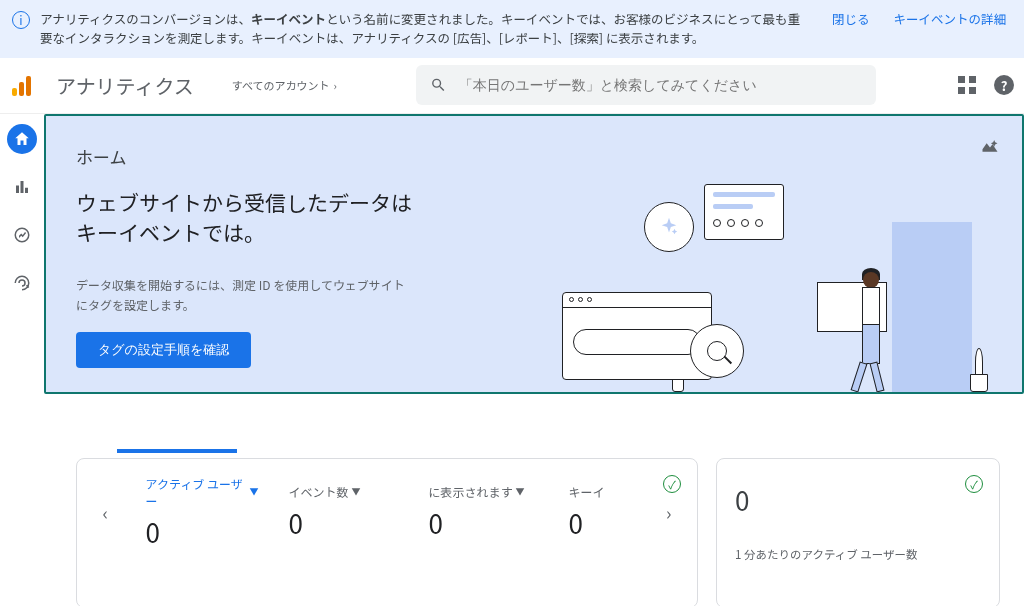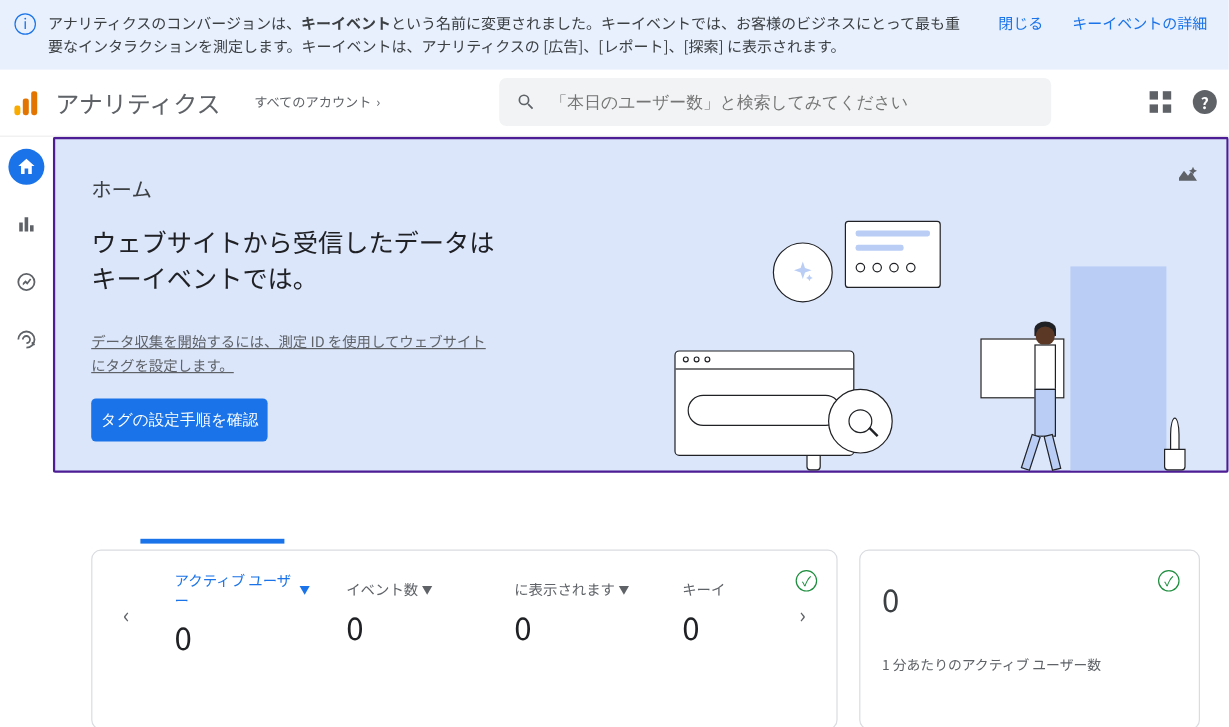--- a/index.html
+++ b/index.html
@@ -32,21 +32,21 @@
   .notice .actions { display: flex; gap: 24px; flex-shrink: 0; margin-left: 10px; }
   .notice .actions span { color: #1a73e8; cursor: pointer; }
 
   
   .header {
     height: 56px;
     display: flex;
     align-items: center;
     padding: 0 10px 0 8px;
     border-bottom: 1px solid #eee;
-    gap: 6px;
+    gap: 16px;
     position: relative;
   }
   .logo-ico {
     width: 22px; height: 22px; display: flex; align-items: flex-end; gap: 2px; margin-left: 4px;
   }
   .logo-ico .bar1 { width: 5px; height: 8px; background: #f9ab00; border-radius: 2px; }
   .logo-ico .bar2 { width: 5px; height: 14px; background: #e37400; border-radius: 2px; }
   .logo-ico .bar3 { width: 5px; height: 20px; background: #e37400; border-radius: 2px; }
   .brand { font-size: 20px; color: #5f6368; margin-left: 6px; }
   .acct-picker {
@@ -90,36 +90,36 @@
     display: flex; align-items: center; justify-content: center;
     color: #5f6368;
   }
   .side-btn.active { background: #1a73e8; color: #fff; }
   .side-btn svg { width: 18px; height: 18px; fill: currentColor; }
 
   .main { flex: 1; padding: 0; overflow: hidden; }
 
   
   .hero-wrap {
-    border: 2px solid #4c1d95;
+    border: 2px solid #0f766e;
     border-radius: 2px;
     margin: 0 0 0 0;
     background: #dbe6fb;
     height: 280px;
     display: flex;
     position: relative;
     padding: 28px 22px 0 30px;
   }
   .hero-left { width: 370px; }
   .hero-title { font-size: 17px; color: #3c4043; margin-bottom: 18px; }
   .hero-head  { font-size: 21px; color: #202124; line-height: 1.45; margin-bottom: 28px; }
-  .hero-desc  { font-size: 12px; color: #5f6368; line-height: 1.6; max-width: 340px; margin-bottom: 18px; text-decoration: underline; }
+  .hero-desc  { font-size: 12px; color: #5f6368; line-height: 1.6; max-width: 340px; margin-bottom: 18px; }
   .hero-btn {
     display: inline-block; background: #1a73e8; color: #fff; font-size: 13px;
-    padding: 9px 8px; border-radius: 4px; border: none; cursor: pointer;
+    padding: 9px 22px; border-radius: 4px; border: none; cursor: pointer;
   }
   .hero-spark { position: absolute; top: 18px; right: 22px; color: #5f6368; font-size: 18px; }
 
   
   .illus { position: absolute; right: 30px; bottom: 0; width: 430px; height: 190px; }
   .illus .panel-tall { position:absolute; right:20px; bottom:0; width:80px; height:170px; background:#b9cdf5; }
   .illus .panel-board {
      position:absolute; right:105px; bottom:60px; width:70px; height:50px;
      background:#fff; border:1.5px solid #202124;
   }

